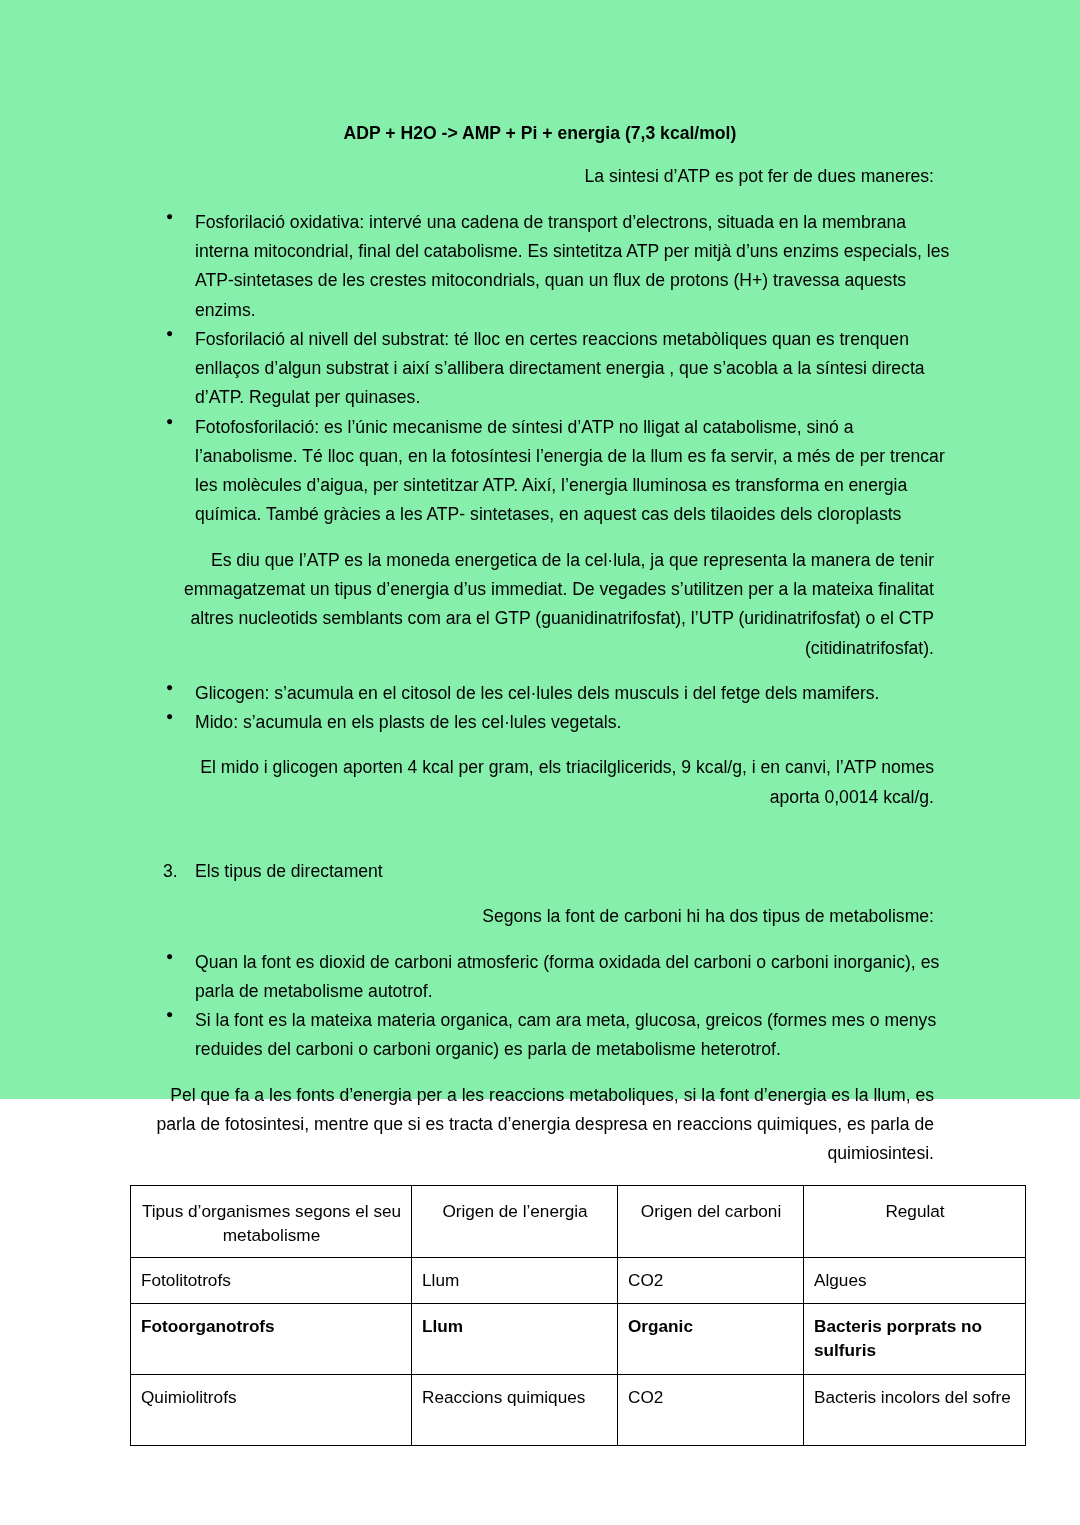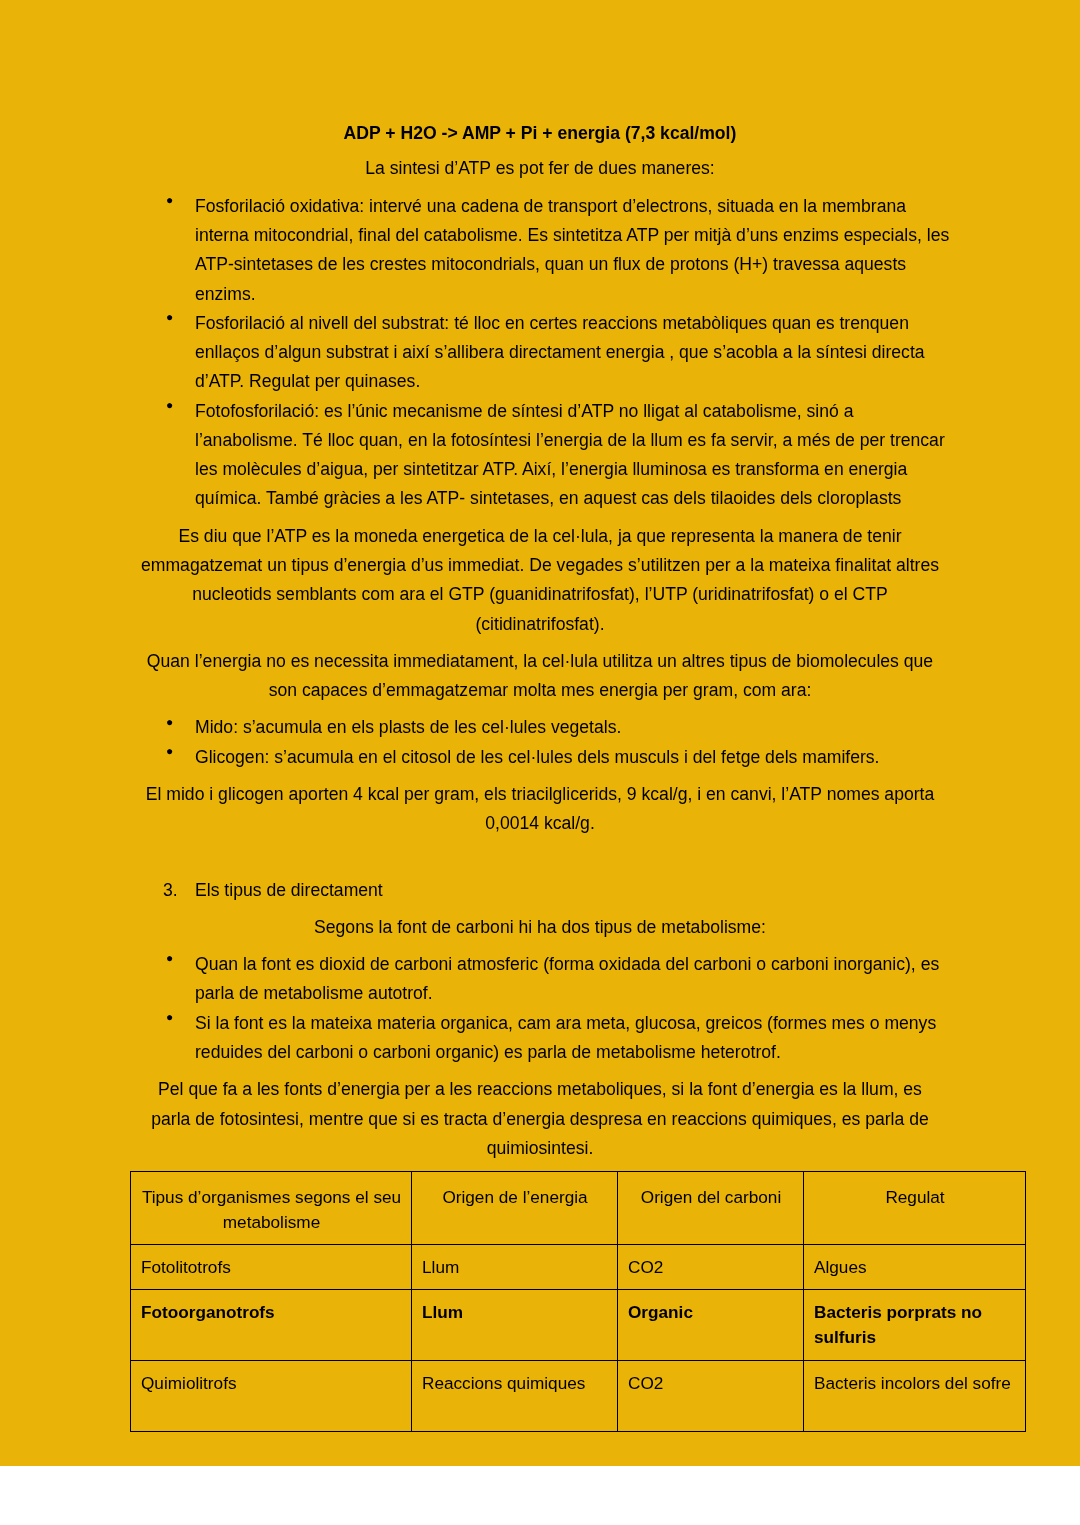--- a/index.html
+++ b/index.html
@@ -10,40 +10,40 @@
   body {
     width: 1080px;
     height: 1525px;
     font-family: "Liberation Sans", sans-serif;
     color: #000000;
     -webkit-font-smoothing: antialiased;
   }
   .page {
     position: relative;
     width: 1080px;
-    height: 1466px;
+    height: 1099px;
     box-sizing: border-box;
     padding: 120px 130px 0 130px;
-    background: #eab308;
+    background: #86efac;
   }
   .doc-body {
     font-size: 17.6px;
     line-height: 1.665;
   }
   .centered-heading {
     text-align: center;
     font-weight: bold;
     font-size: 17.6px;
     line-height: 1.5;
     margin: 0 0 1px 0;
   }
   p.para {
-    margin: 8px;
+    margin: 16px;
     padding: 0;
-    text-align: center;
+    text-align: right;
   }
   ul.bullets {
     list-style: none;
     margin: 0;
     padding: 0;
   }
   ul.bullets > li {
     position: relative;
     padding-left: 65px;
     margin: 0;
@@ -115,25 +115,24 @@
     <p class="para">La sintesi d’ATP es pot fer de dues maneres:</p>
 
     <ul class="bullets">
       <li>Fosforilació oxidativa: intervé una cadena de transport d’electrons, situada en la membrana interna mitocondrial, final del catabolisme. Es sintetitza ATP per mitjà d’uns enzims especials, les ATP-sintetases de les crestes mitocondrials, quan un flux de protons (H+) travessa aquests enzims.</li>
       <li>Fosforilació al nivell del substrat: té lloc en certes reaccions metabòliques quan es trenquen enllaços d’algun substrat i així s’allibera directament energia , que s’acobla a la síntesi directa d’ATP. Regulat per quinases.</li>
       <li>Fotofosforilació: es l’únic mecanisme de síntesi d’ATP no lligat al catabolisme, sinó a l’anabolisme. Té lloc quan, en la fotosíntesi l’energia de la llum es fa servir, a més de per trencar les molècules d’aigua, per sintetitzar ATP. Així, l’energia lluminosa es transforma en energia química. També gràcies a les ATP- sintetases, en aquest cas dels tilaoides dels cloroplasts</li>
     </ul>
 
     <p class="para">Es diu que l’ATP es la moneda energetica de la cel·lula, ja que representa la manera de tenir emmagatzemat un tipus d’energia d’us immediat. De vegades s’utilitzen per a la mateixa finalitat altres nucleotids semblants com ara el GTP (guanidinatrifosfat), l’UTP (uridinatrifosfat) o el CTP (citidinatrifosfat).</p>
 
-    <p class="para">Quan l’energia no es necessita immediatament, la cel·lula utilitza un altres tipus de biomolecules que son capaces d’emmagatzemar molta mes energia per gram, com ara:</p>
 
     <ul class="bullets">
+      <li>Glicogen: s’acumula en el citosol de les cel·lules dels musculs i del fetge dels mamifers.</li>
       <li>Mido: s’acumula en els plasts de les cel·lules vegetals.</li>
-      <li>Glicogen: s’acumula en el citosol de les cel·lules dels musculs i del fetge dels mamifers.</li>
     </ul>
 
     <p class="para">El mido i glicogen aporten 4 kcal per gram, els triacilglicerids, 9 kcal/g, i en canvi, l’ATP nomes aporta 0,0014 kcal/g.</p>
 
     <div class="spacer-line"></div>
 
     <ol class="numbered">
       <li>
         <span class="num">3.</span><span>Els tipus de directament</span>
       </li>

